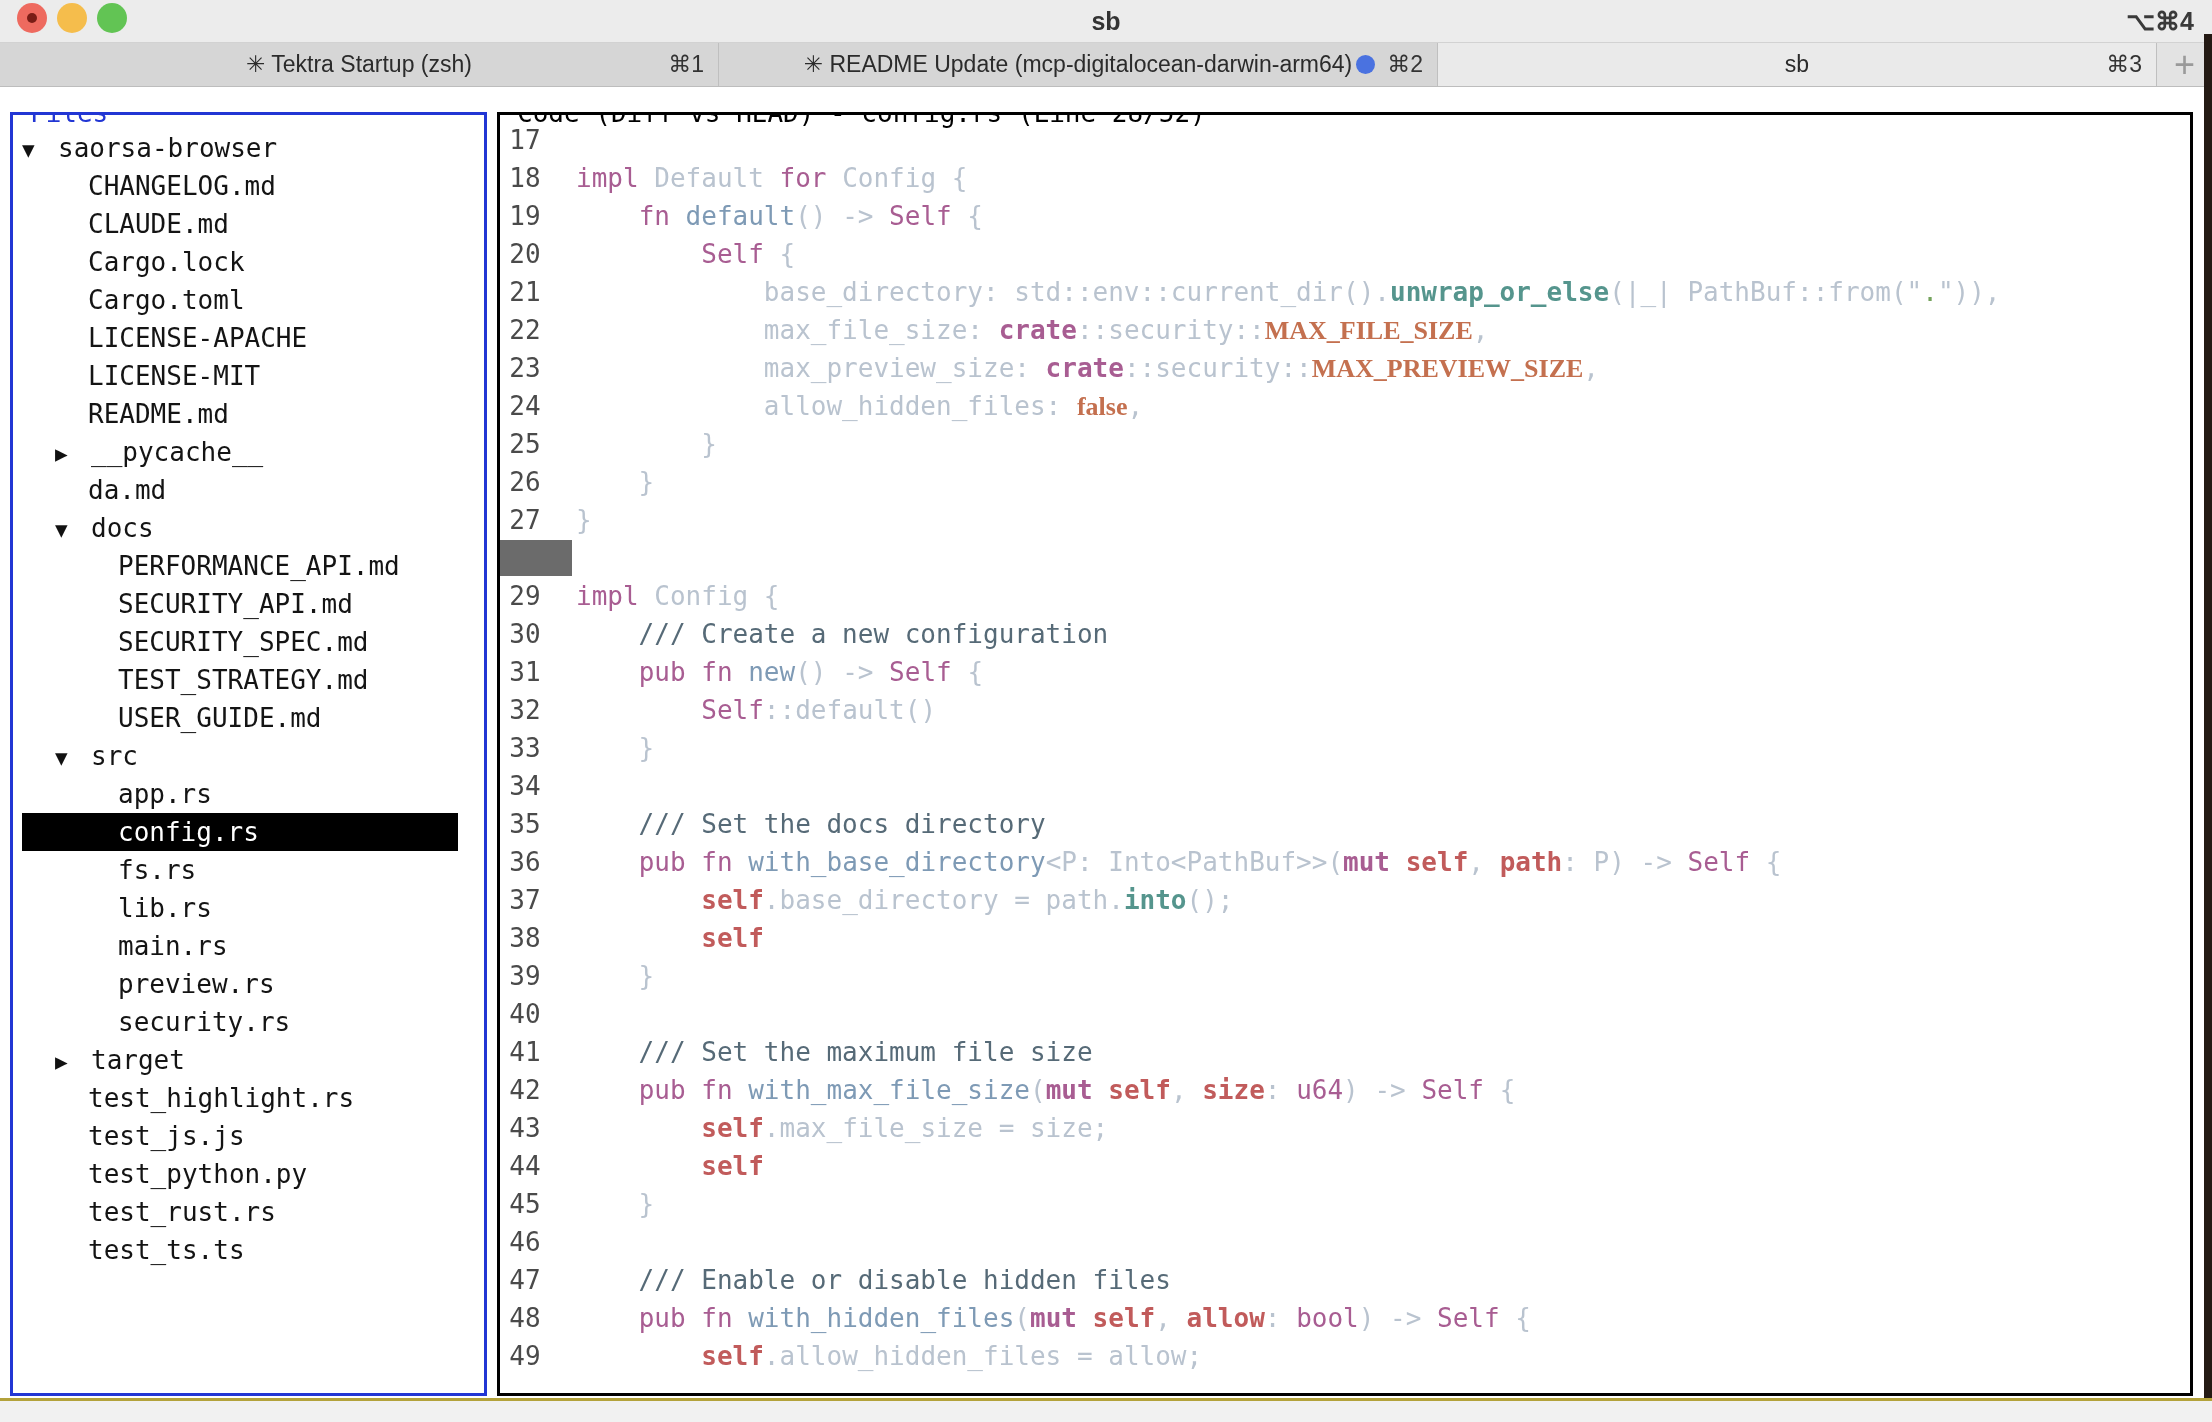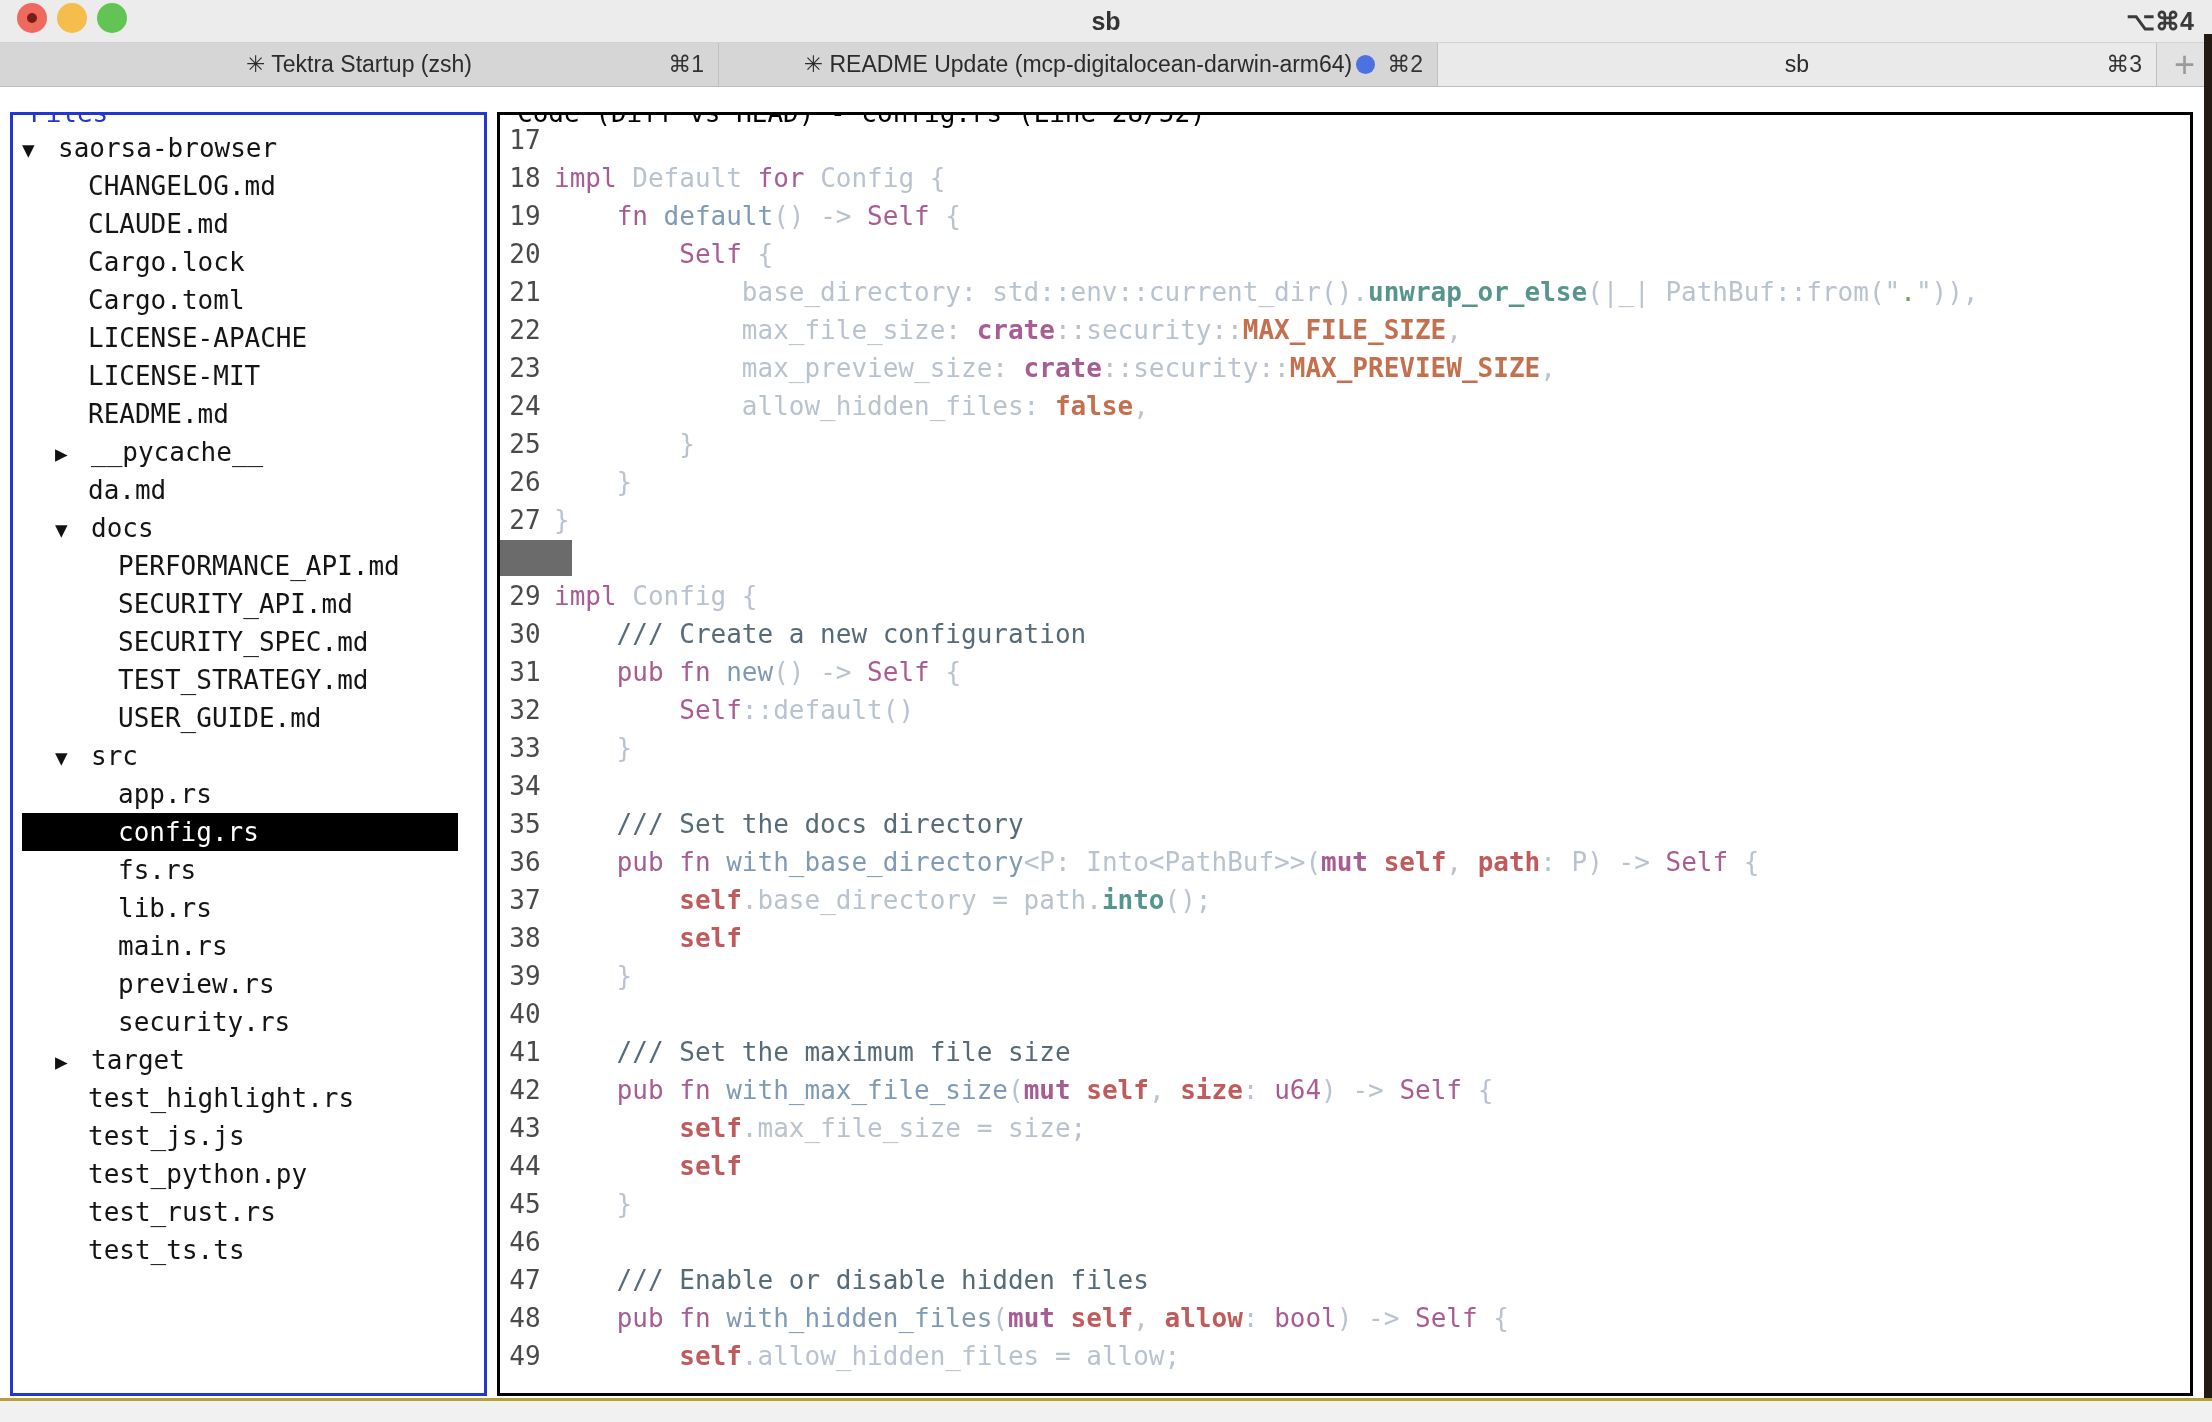--- a/index.html
+++ b/index.html
@@ -53,30 +53,30 @@
   .frow.lvl1.witharrow{padding-left:42px;}
   .frow.lvl2{padding-left:105px;}
   .frow.sel{background:var(--c-selected-bg,#000);color:var(--c-selected-fg,#fff);
             margin-left:9px;margin-right:26px;padding-left:96px;}
 
   
   .code-lines{padding-top:6px;}
   .crow{height:38px;line-height:38px;display:flex;
         font-family:"DejaVu Sans Mono",monospace;font-size:26px;}
   .ln{flex:0 0 50px;text-align:center;color:var(--c-lineno,#4a4a4a);}
-  .codetext{white-space:pre;margin-left:4px;}
+  .codetext{white-space:pre;margin-left:26px;}
   .crow.cursor .ln{flex-basis:72px;background:var(--c-cursor-line-bg,#6b6b6b);
                    height:36px;margin-top:1px;}
   .crow.cursor .codetext{margin-left:0;}
   .tk-kw{color:var(--c-kw,#a85d92);}
   .tk-kwb{color:var(--c-kw,#a85d92);font-weight:bold;}
   .tk-fn{color:var(--c-fn,#7e9ab5);}
   .tk-pl{color:var(--c-pl,#b9c3cf);}
   .tk-var{color:var(--c-var,#c15b5b);font-weight:bold;}
-  .tk-const{color:var(--c-const,#c4704f);font-weight:bold;}
+  .tk-const{color:var(--c-const,#c4704f);font-weight:bold;font-family:Liberation Serif, serif;}
   .tk-meth{color:var(--c-meth,#55958d);font-weight:bold;}
   .tk-doc{color:var(--c-doc,#566a77);}
   .tk-str{color:var(--c-str,#74a35c);}
 
   
   .right-strip{position:absolute;left:2204px;top:34px;width:8px;height:1364px;
                background:var(--c-right-strip,#241a14);}
   .bottom-line{position:absolute;left:0;top:1398px;width:2212px;height:3px;
                background:var(--c-bottom-line,#b3a23b);}
   .bottom-strip{position:absolute;left:0;top:1401px;width:2212px;height:21px;

